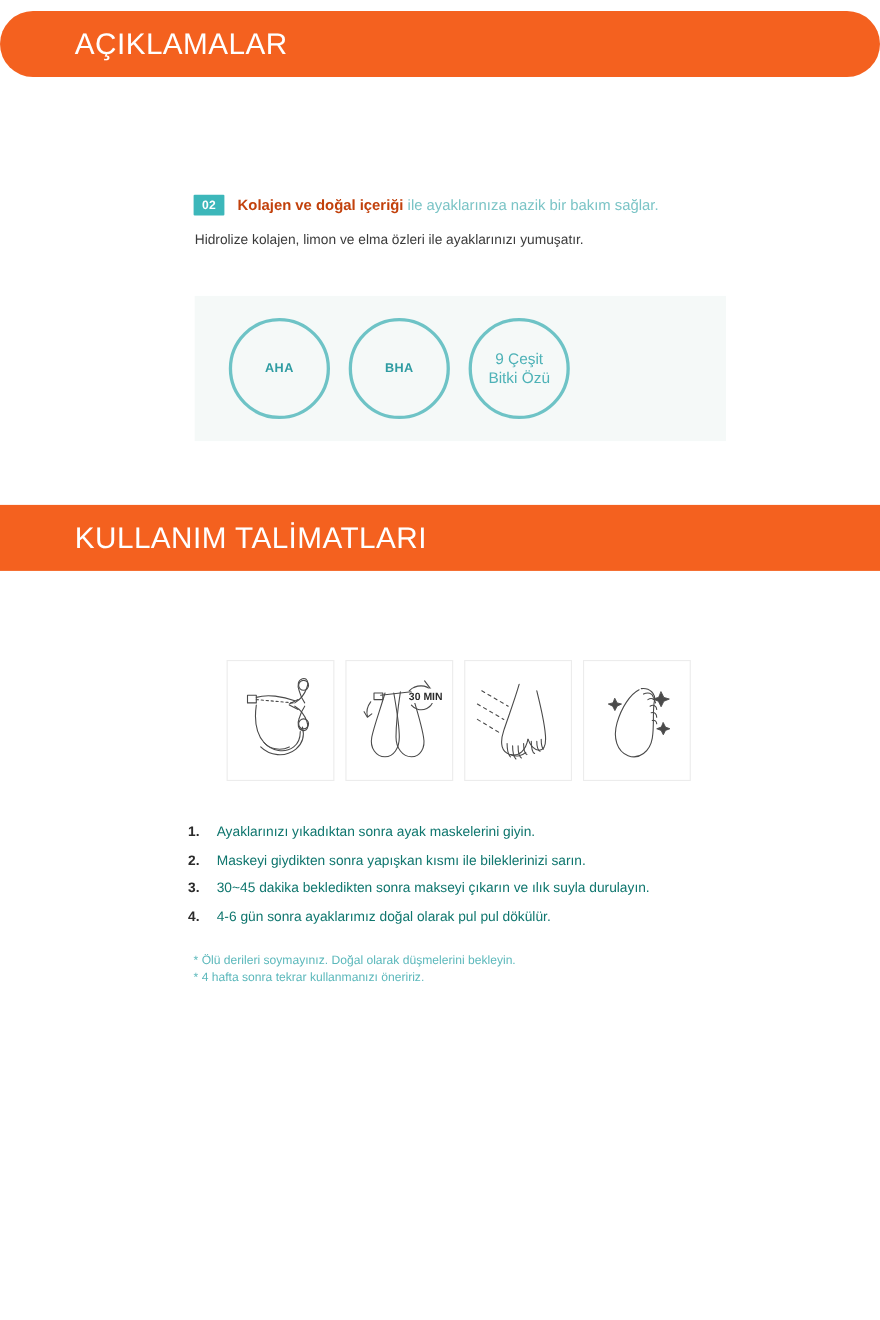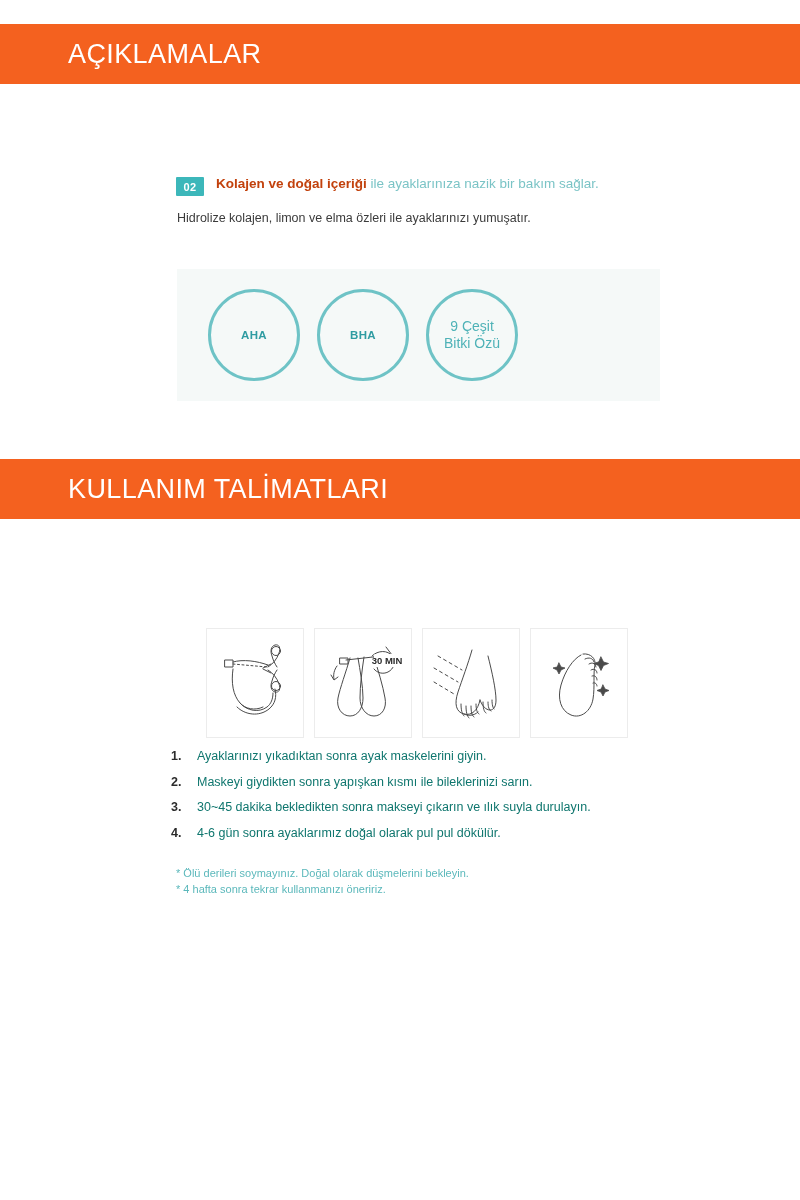--- a/index.html
+++ b/index.html
@@ -25,40 +25,40 @@
   
   .section-bar {
     position: absolute;
     left: 0;
     width: 800px;
     height: 60px;
     background: #f4611f;
     display: flex;
     align-items: center;
   }
-  .section-bar.bar-1 { top: 24px; }
+  .section-bar.bar-1 { top: 10px; border-radius: 30px; }
   .section-bar.bar-2 { top: 459px; }
 
   .section-bar-title {
     color: #ffffff;
     font-size: 27px;
     letter-spacing: 0.4px;
     font-weight: 400;
     padding-left: 68px;
     line-height: 1;
     white-space: nowrap;
   }
 
   
   .headline-row {
     position: absolute;
     left: 176px;
     top: 177px;
     display: flex;
-    align-items: flex-start;
+    align-items: center;
   }
   .badge-02 {
     width: 28px;
     height: 19px;
     background: #3cb7ba;
     color: #ffffff;
     font-size: 11px;
     font-weight: 700;
     display: flex;
     align-items: center;
@@ -130,21 +130,21 @@
   .ing-circle.long .label {
     font-size: 14px;
     font-weight: 400;
     color: #4eb2b7;
   }
 
   
   .illus-row {
     position: absolute;
     left: 206px;
-    top: 628px;
+    top: 600px;
     display: flex;
     justify-content: center;
   }
   .illus-box {
     width: 98px;
     height: 110px;
     border: 1px solid #ececec;
     background: #ffffff;
     margin-right: 10px;
     box-sizing: border-box;

